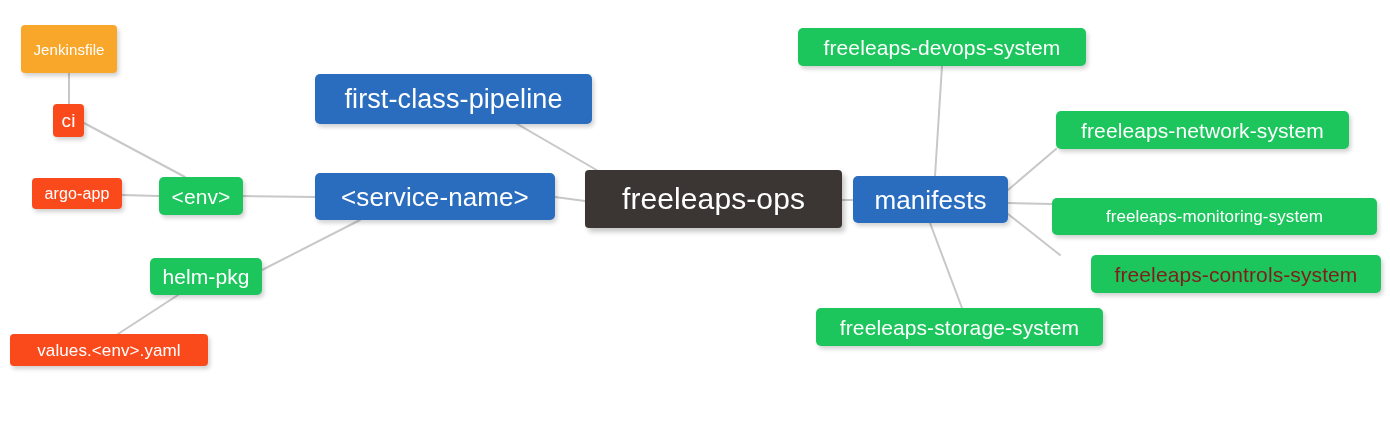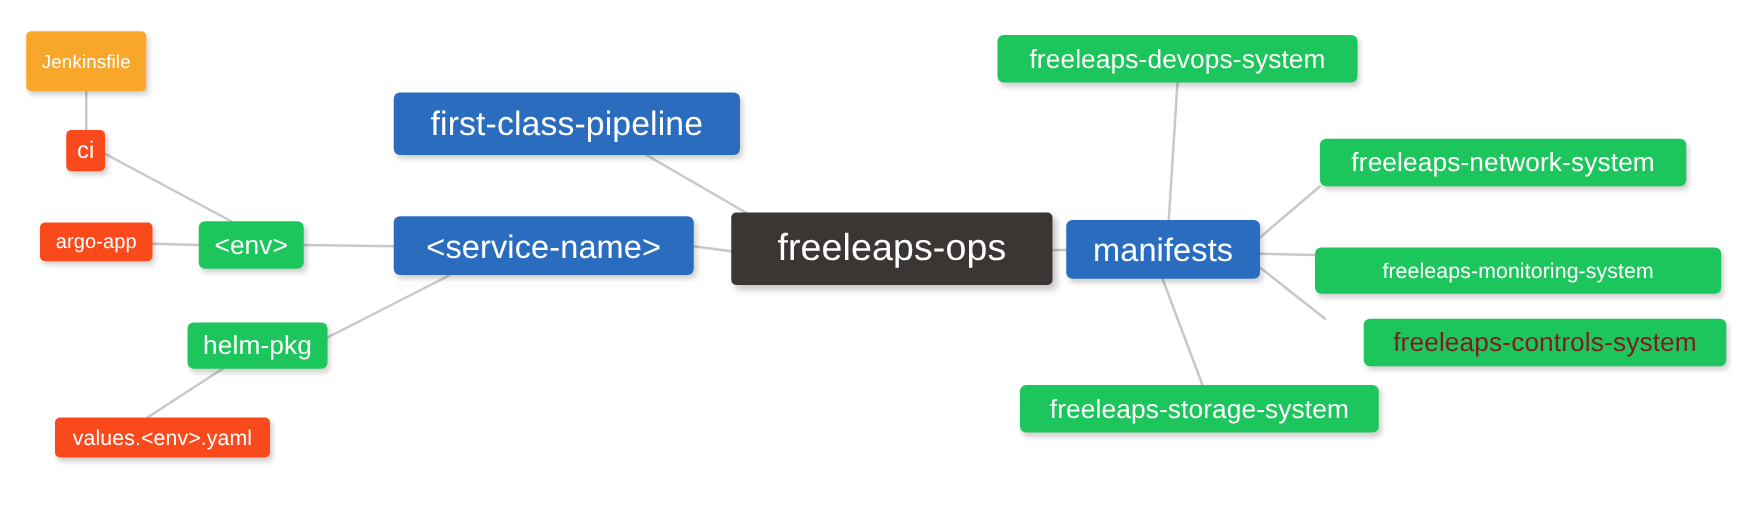--- a/index.html
+++ b/index.html
@@ -80,21 +80,21 @@
       </div>
       <div class="node tiny" style="left: 21px; top: 25px; width: 96px; height: 48px; background: rgb(249, 167, 43); font-size: 15px; color: rgb(255, 255, 255);">
         <span>Jenkinsfile</span>
       </div>
       <div class="node tiny" style="left: 53px; top: 104px; width: 31px; height: 33px; background: rgb(250, 74, 28); font-size: 19px; color: rgb(255, 255, 255);">
         <span>ci</span>
       </div>
       <div class="node tiny" style="left: 32px; top: 178px; width: 90px; height: 31px; background: rgb(250, 74, 28); font-size: 16px; color: rgb(255, 255, 255);">
         <span>argo-app</span>
       </div>
-      <div class="node tiny" style="left: 10px; top: 334px; width: 172px; height: 32px; background: rgb(250, 74, 28); font-size: 17px; color: rgb(255, 255, 255); margin-left: 34px;">
+      <div class="node tiny" style="left: 10px; top: 334px; width: 198px; height: 32px; background: rgb(250, 74, 28); font-size: 17px; color: rgb(255, 255, 255);">
         <span>values.&lt;env&gt;.yaml</span>
       </div>
       <div class="node" style="left: 798px; top: 28px; width: 288px; height: 38px; background: rgb(28, 198, 92); font-size: 21px; color: rgb(255, 255, 255);">
         <span>freeleaps-devops-system</span>
       </div>
       <div class="node" style="left: 1056px; top: 111px; width: 293px; height: 38px; background: rgb(28, 198, 92); font-size: 21px; color: rgb(255, 255, 255);">
         <span>freeleaps-network-system</span>
       </div>
       <div class="node" style="left: 1052px; top: 186px; width: 325px; height: 37px; background: rgb(28, 198, 92); font-size: 17px; color: rgb(255, 255, 255); margin-top: 12px;">
         <span>freeleaps-monitoring-system</span>

